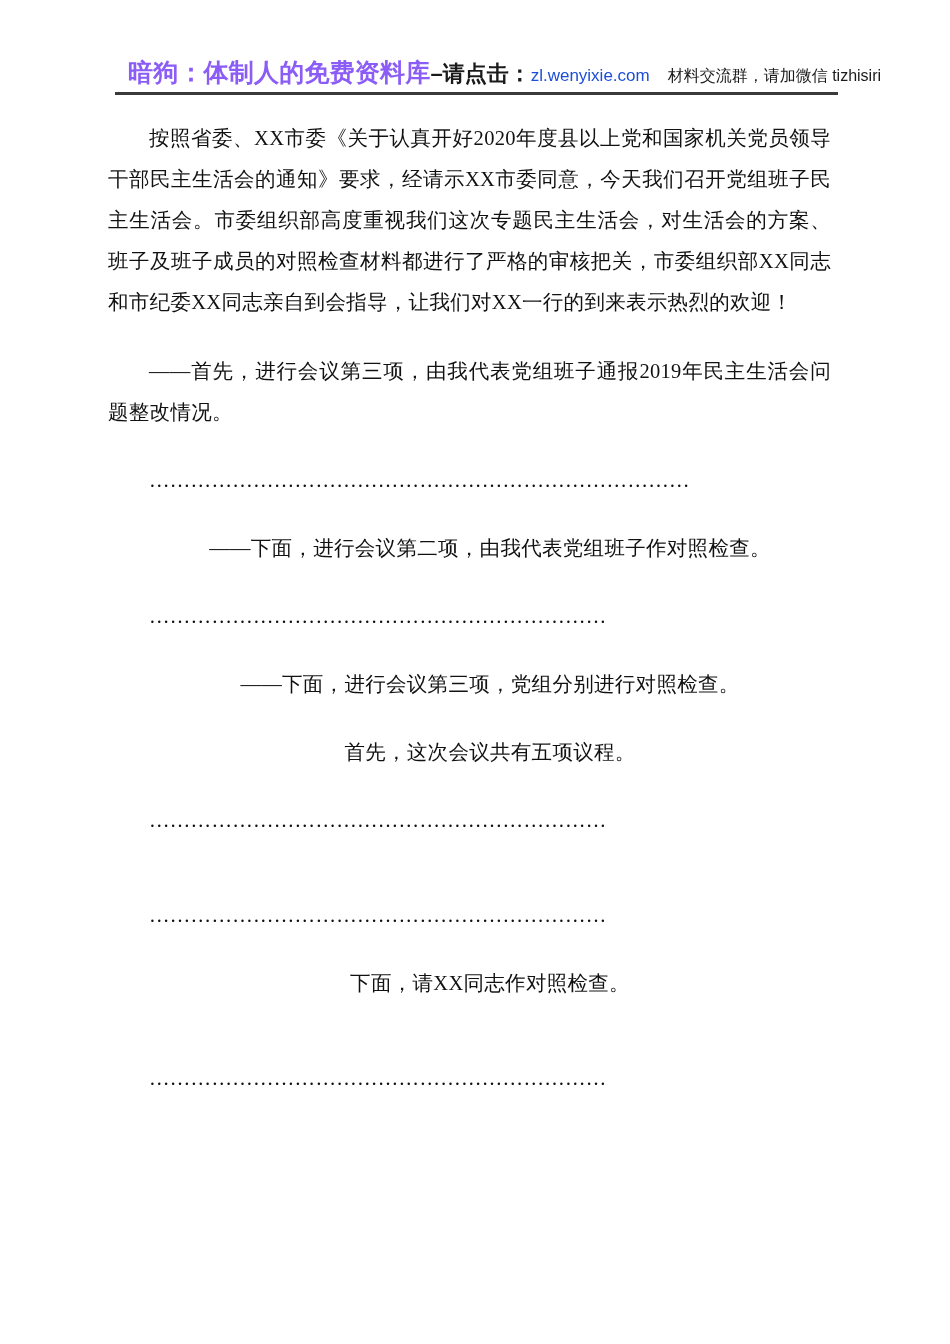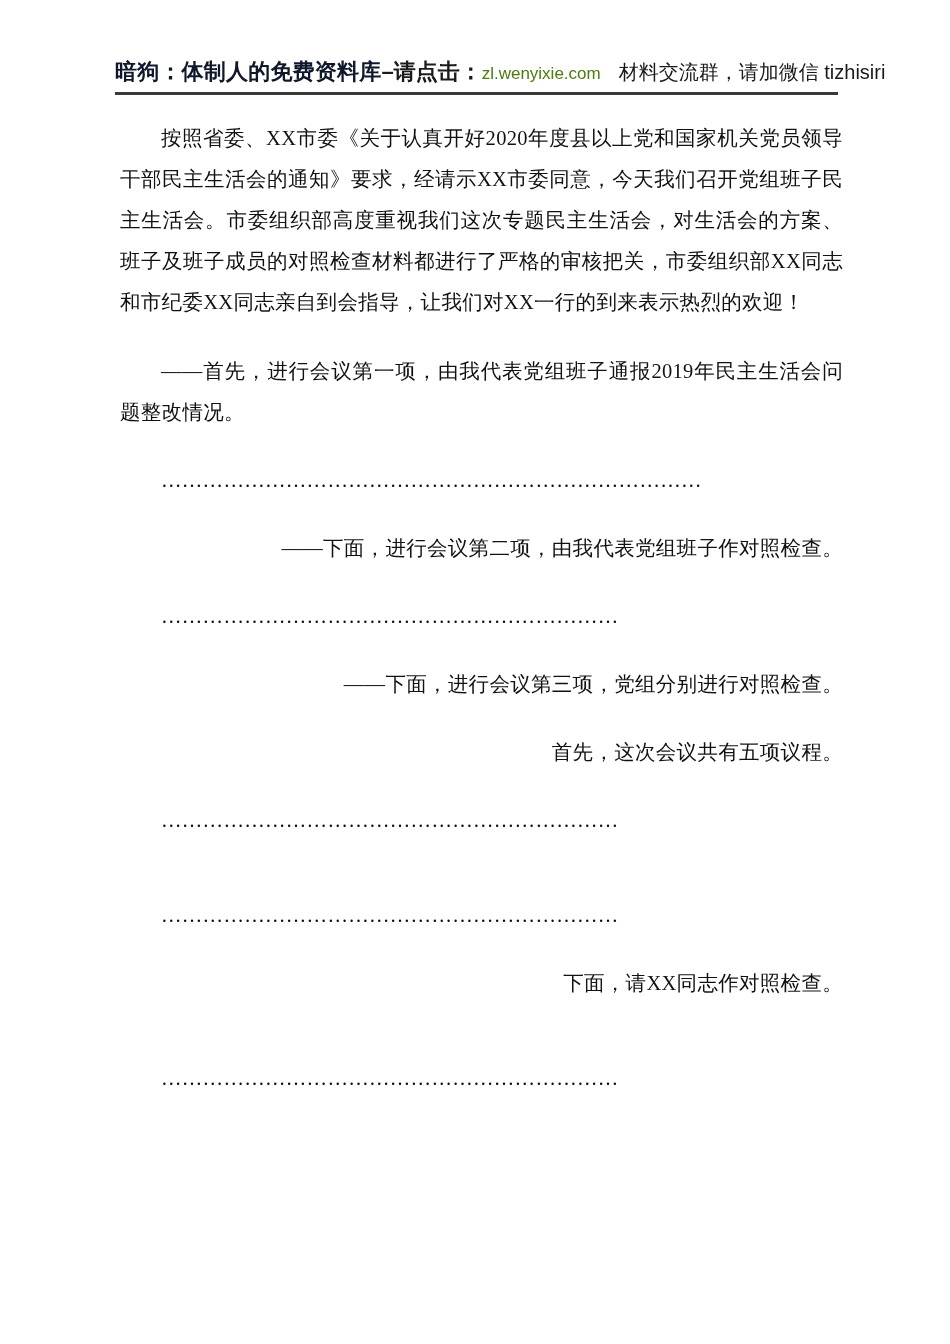--- a/index.html
+++ b/index.html
@@ -30,72 +30,73 @@
   }
   .banner-inner {
     display: block;
     text-align: center;
     font-size: 0;
   }
   .banner span {
     vertical-align: baseline;
   }
   .banner-brand {
-    color: #0f172a;
+    color: #8b5cf6;
     font-weight: bold;
-    font-size: 22px;
+    font-size: 25px;
     font-family: "Liberation Sans", "DejaVu Sans", sans-serif;
     letter-spacing: 0.2px;
+    margin-left: 13px;
   }
   .banner-click {
     color: #1a1a1a;
     font-weight: bold;
     font-size: 22px;
     font-family: "Liberation Sans", "DejaVu Sans", sans-serif;
   }
   .banner-link {
-    color: #4d7c0f;
+    color: #1d4ed8;
     font-size: 17px;
     font-family: "Liberation Sans", "DejaVu Sans", sans-serif;
     text-decoration: none;
   }
   .banner-gap {
     display: inline-block;
     width: 18px;
     font-size: 17px;
   }
   .banner-wechat {
     color: #1a1a1a;
-    font-size: 20px;
+    font-size: 16px;
     font-family: "Liberation Sans", "DejaVu Sans", sans-serif;
   }
 
   
   .doc {
     position: absolute;
-    left: 120px;
+    left: 108px;
     top: 118px;
     width: 723px;
   }
 
   p.para {
     margin: 0 0 0 0;
     font-size: 20.5px;
     line-height: 41px;
     text-align: justify;
     text-justify: inter-ideograph;
     letter-spacing: 0.3px;
     color: #111111;
     font-family: "Liberation Serif", "DejaVu Serif", serif;
   }
   p.indent {
     text-indent: 2em;
   }
   p.block {
-    text-align: right;
+    text-align: center;
   }
 
   .spacer-sm { height: 14px; }
   .spacer-md { height: 27px; }
 
   
   .dots {
     font-size: 20.5px;
     line-height: 41px;
     letter-spacing: 0.3px;
@@ -117,21 +118,21 @@
 
 <div class="doc">
 
   <p class="para indent">按照省委、XX市委《关于认真开好2020年度县以上党和国家机关党员领导干部民主生活会的通知》要求，经请示XX市委同意，今天我们召开党组班子民主生活会。市委组织部高度重视我们这次专题民主生活会，对生活会的方案、班子及班子成员的对照检查材料都进行了严格的审核把关，市委组织部XX同志和市纪委XX同志亲自到会指导，让我们对XX一行的到来表示热烈的欢迎！</p>
 
   <div class="spacer-sm"></div>
 
 
   <div class="spacer-sm"></div>
 
-  <p class="para indent">——首先，进行会议第一项，由我代表党组班子通报2019年民主生活会问题整改情况。</p>
+  <p class="para indent">——首先，进行会议第三项，由我代表党组班子通报2019年民主生活会问题整改情况。</p>
 
   <div class="spacer-md"></div>
 
   <div class="dots">……………………………………………………………………</div>
 
   <div class="spacer-md"></div>
 
   <p class="para indent block">——下面，进行会议第二项，由我代表党组班子作对照检查。</p>
 
   <div class="spacer-md"></div>

